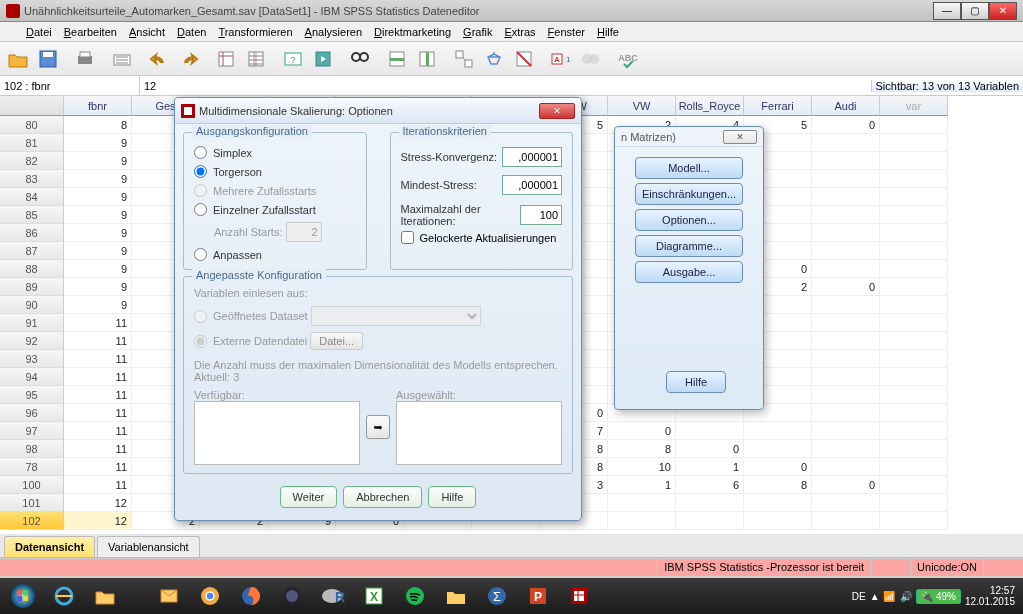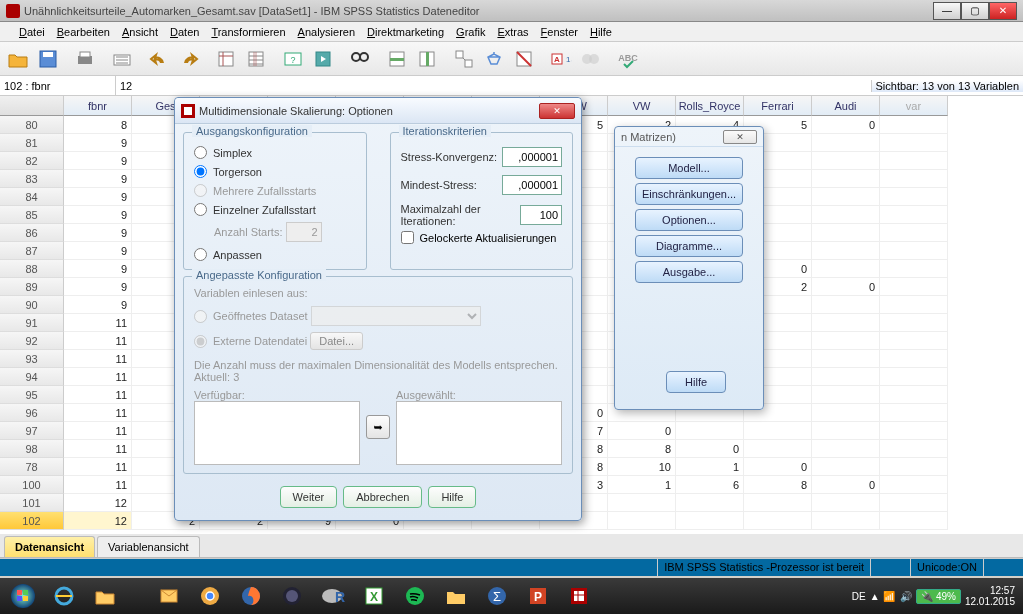--- a/index.html
+++ b/index.html
@@ -3,45 +3,45 @@
 <meta charset="utf-8">
 <style>
 * { box-sizing: border-box; margin: 0; padding: 0; font-family: "Segoe UI", Tahoma, sans-serif; }
 body { background: #d4d0c8; font-size: 11px; width: 1023px; height: 614px; overflow: hidden; position: relative; }
 .titlebar { height: 22px; background: linear-gradient(#d8d8d8,#c0c0c0); display: flex; align-items: center; padding: 0 6px; border-bottom: 1px solid #888; }
 .titlebar-icon { width: 14px; height: 14px; background: #a00; border-radius: 2px; margin-right: 4px; }
 .titlebar-text { flex: 1; color: #444; font-size: 11px; }
 .win-btns { display: flex; gap: 0; }
 .win-btn { width: 28px; height: 18px; border: 1px solid #555; background: linear-gradient(#f8f8f8,#d0d0d0); display: flex; align-items: center; justify-content: center; font-size: 10px; cursor: pointer; }
 .win-btn.close { background: linear-gradient(#f66,#c22); color: #fff; }
-.menubar { height: 20px; background: #f0f0f0; border-bottom: 1px solid #ccc; display: flex; align-items: center; padding: 0 13px; }
+.menubar { height: 20px; background: #f0f0f0; border-bottom: 1px solid #ccc; display: flex; align-items: center; padding: 0 20px; }
 .menubar span { padding: 2px 6px; cursor: pointer; }
 .menubar span u { text-decoration: underline; }
 .toolbar { height: 34px; background: linear-gradient(#f8f8f8,#e8e8e8); border-bottom: 1px solid #ccc; display: flex; align-items: center; padding: 0 4px; gap: 2px; }
 .tool-ico { width: 28px; height: 28px; display: flex; align-items: center; justify-content: center; border-radius: 2px; cursor: pointer; }
 .tool-sep { width: 1px; height: 24px; margin:0 2px; }
 .cellbar { height: 20px; background: #fff; border-bottom: 1px solid #ccc; display: flex; align-items: center; }
-.cellbar-name { width: 116px; border-right: 1px solid #ccc; padding: 0 4px; height: 100%; display: flex; align-items: center; }
+.cellbar-name { width: 140px; border-right: 1px solid #ccc; padding: 0 4px; height: 100%; display: flex; align-items: center; }
 .cellbar-val { flex: 1; padding: 0 4px; }
 .cellbar-right { border-left: 1px solid #ccc; padding: 0 4px; background: linear-gradient(#fff,#dde8f8); }
 .grid-area { position: relative; height: 438px; background: #fff; overflow: hidden; }
 .grid-head { display: flex; height: 20px; }
 .grid-head .corner { width: 64px; background: linear-gradient(#f0f0f0,#e0e0e0); border-right: 1px solid #ccc; border-bottom: 1px solid #999; }
 .colhead { width: 68px; background: linear-gradient(#f6f6f6,#e2ecf6); border-right: 1px solid #ccc; border-bottom: 1px solid #999; display: flex; align-items: center; justify-content: center; color: #336; }
 .colhead.var { color: #aaa; }
 .rows { position: relative; }
 .row { display: flex; height: 18px; }
 .rowhead { width: 64px; background: linear-gradient(#f6f6f6,#e8e8e8); border-right: 1px solid #ccc; border-bottom: 1px solid #ddd; display: flex; align-items: center; justify-content: center; color: #555; }
 .rowhead.sel { background: linear-gradient(#ffe070,#ffc838); }
 .cell { width: 68px; border-right: 1px solid #eee; border-bottom: 1px solid #eee; display: flex; align-items: center; justify-content: flex-end; padding-right: 4px; color: #222; background: #fff; }
 .cell.sel { background: #fff6cf; }
 .tabs { height: 24px; background: #e8e8e8; display: flex; align-items: flex-end; padding: 0 4px; border-bottom:1px solid #bbb; }
 .tab { padding: 4px 10px; border: 1px solid #bbb; border-bottom: none; background: #eee; margin-right: 2px; cursor: pointer; font-size: 11px; border-radius:3px 3px 0 0; }
 .tab.active { background: linear-gradient(#fff0a8,#ffe070); font-weight: bold; }
-.statusbar { height: 18px; background: #0369a1; border-top: 1px solid #ccc; display: flex; }
+.statusbar { height: 18px; background: #fca5a5; border-top: 1px solid #ccc; display: flex; }
 .status-left { flex: 1; }
 .status-box { border-left: 1px solid #ccc; padding: 2px 6px; }
 .taskbar { height: 36px; background: linear-gradient(#3a3a3a,#1a1a1a); display: flex; align-items: center; padding: 0 4px; gap: 3px; position: absolute; bottom: 0; left: 0; right: 0; }
 .task-ico { width: 38px; height: 30px; display: flex; align-items: center; justify-content: center; border-radius: 2px; cursor: pointer; font-size: 16px; }
 .tray { margin-left: auto; display: flex; align-items: center; gap: 4px; color: #fff; font-size: 10px; }
 .battery { background: #4dba4d; color: #fff; padding: 1px 4px; border: 1px solid #3a8; border-radius: 2px; display:flex; align-items:center; gap:2px; }
 .clock { text-align: right; line-height: 1.1; padding-right: 4px; }
 
 
 .dlg1 { position: absolute; left: 174px; top: 97px; width: 408px; background: linear-gradient(#eef4fa,#dde8f4); border: 1px solid #6b8eb8; box-shadow: 2px 3px 10px rgba(0,0,0,0.4); border-radius: 4px; z-index: 100; }

